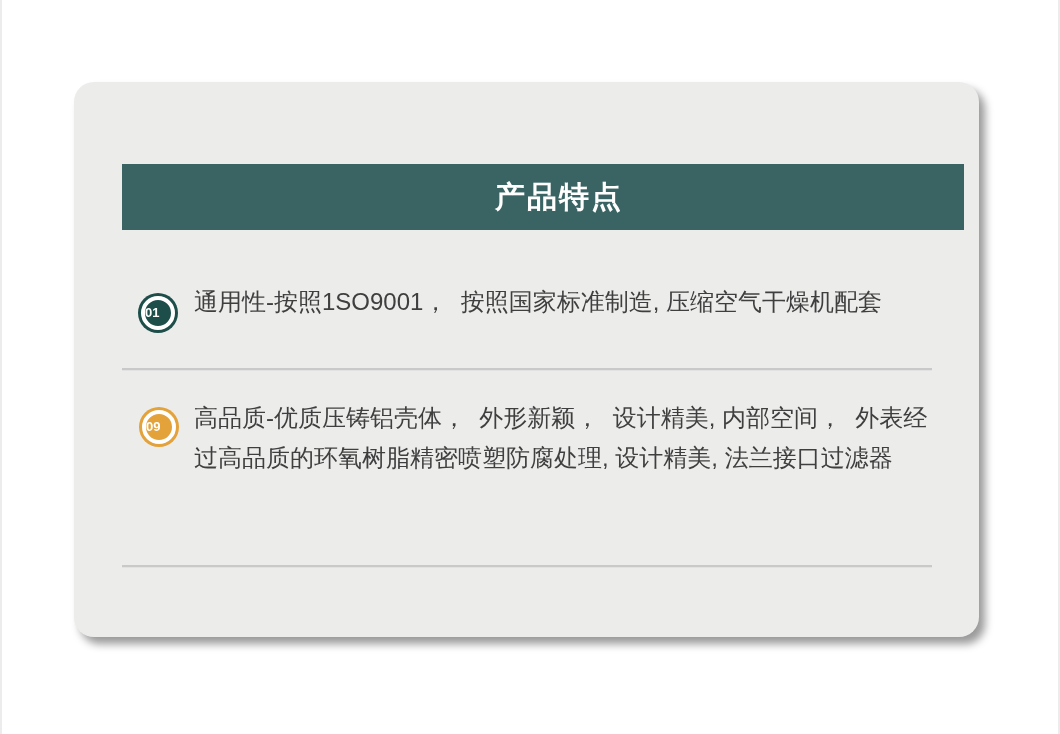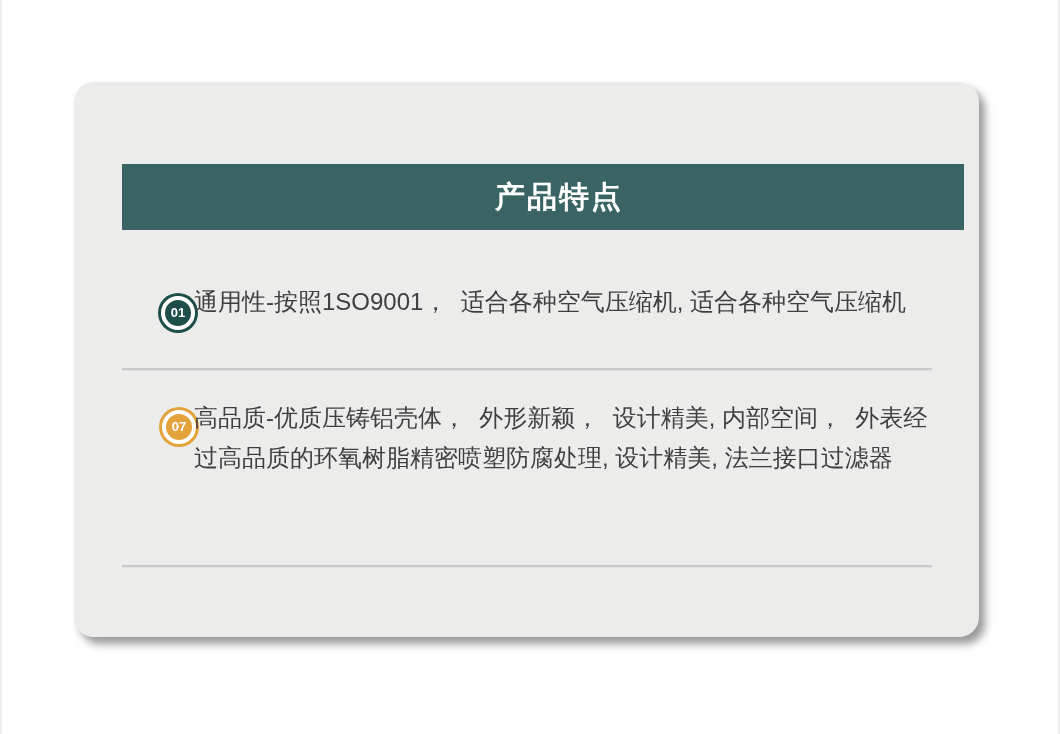--- a/index.html
+++ b/index.html
@@ -37,23 +37,21 @@
     padding-left:32px;
   }
   .badge{
     position:absolute;
     width:26px;height:26px;
     border-radius:50%;
     border:4px solid #ffffff;
     color:#ffffff;
     font-size:13px;
     font-weight:bold;
-    text-align:center;
     line-height:26px;
-    margin-left:20px;
   }
   .badge.teal{
     background:var(--badge-teal,#1d4e4a);
     box-shadow:0 0 0 3px var(--badge-teal,#1d4e4a);
   }
   .badge.orange{
     background:var(--orange,#e3a23a);
     box-shadow:0 0 0 3px var(--orange,#e3a23a);
   }
   .item-text{
@@ -87,26 +85,26 @@
 <body>
 
 <div class="page">
   <div class="card">
 
     <div class="header">产品特点</div>
 
     <div class="badge teal" id="badge1">01</div>
 
     <div class="item-text" id="text1">
-      <span class="line">通用性-按照1SO9001，  适合各种空气压缩机, 适合各种空气压缩机</span>
+      <span class="line">通用性-按照1SO9001，  按照国家标准制造, 压缩空气干燥机配套</span>
     </div>
 
     <div class="divider" id="divider1"></div>
 
-    <div class="badge orange" id="badge2">07</div>
+    <div class="badge orange" id="badge2">09</div>
 
     <div class="item-text" id="text2">
       <span class="line">高品质-优质压铸铝壳体，  外形新颖，  设计精美, 内部空间，  外表经</span>
       <span class="line">过高品质的环氧树脂精密喷塑防腐处理, 设计精美, 法兰接口过滤器</span>
     </div>
 
     <div class="divider" id="divider2"></div>
 
   </div>
 </div>

